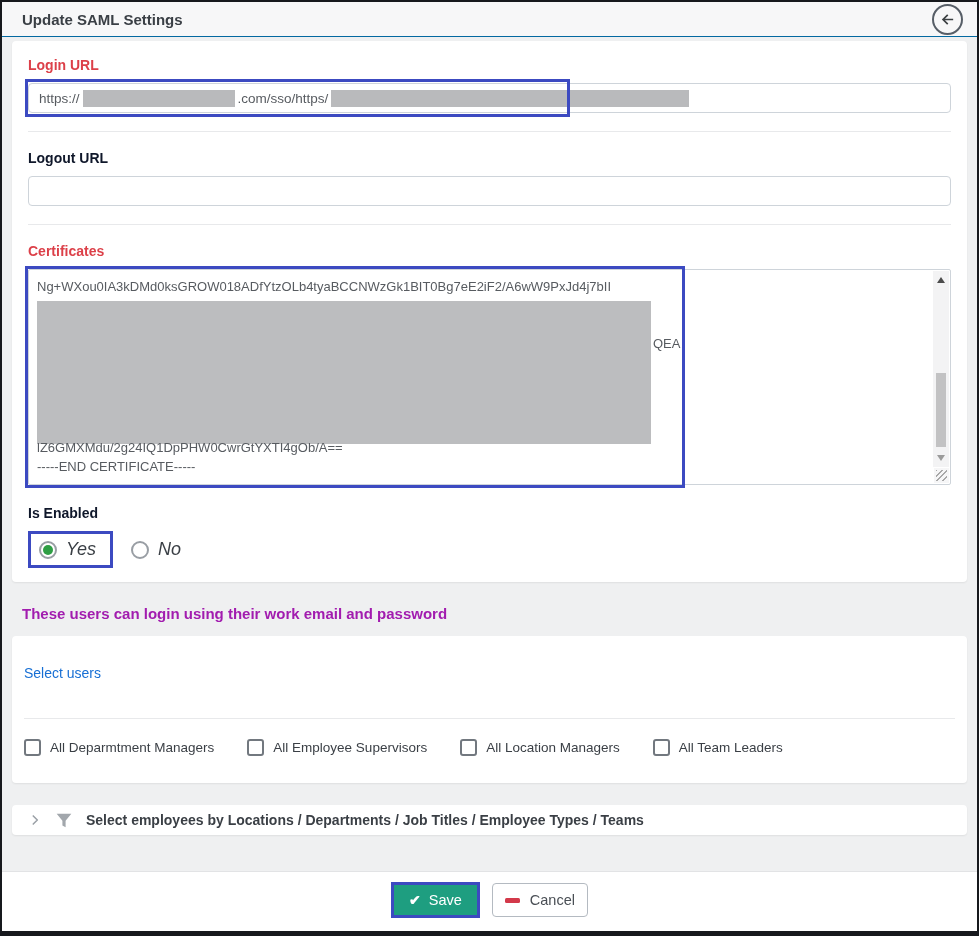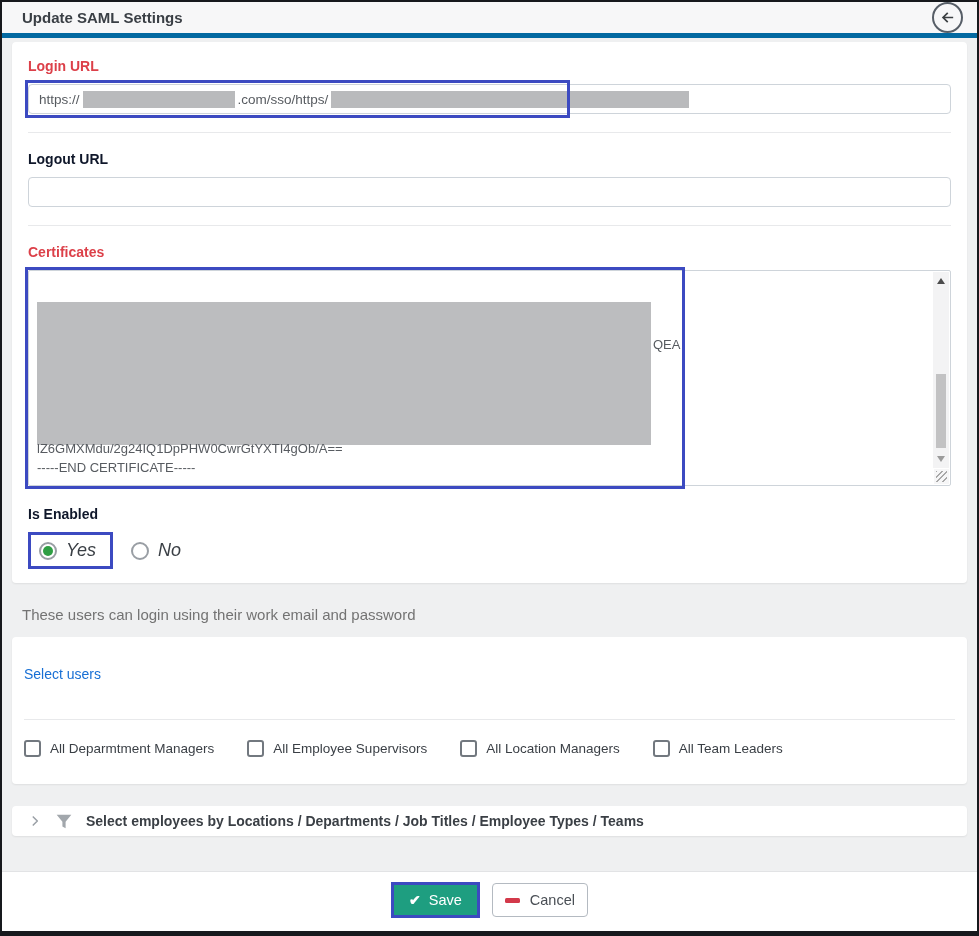--- a/index.html
+++ b/index.html
@@ -4,21 +4,21 @@
 <style>
   * { margin:0; padding:0; box-sizing:border-box; }
   html,body { background:#fff; }
   .frame {
     position:relative; width:979px; height:936px;
     border:2px solid #17191d; border-bottom-width:5px;
     background:#eff0f1; display:flex; flex-direction:column;
     font-family:"Liberation Sans", sans-serif; overflow:hidden;
   }
   
-  .header { flex:0 0 35px; background:#f7f7f8; border-bottom:5px solid #0369a1;
+  .header { flex:0 0 35px; background:#f7f7f8; border-bottom:1px solid #0369a1;
     display:flex; align-items:center; justify-content:space-between; padding:0 14px 0 20px; }
   .header-title { font-size:15px; font-weight:bold; color:#3a3f45; }
   .back-btn { width:31px; height:31px; border-radius:50%; border:2px solid #575e67;
     background:transparent; display:flex; align-items:center; justify-content:center; cursor:pointer; }
   
   .card { background:#fff; border-radius:4px; margin:0 10px; box-shadow:0 1px 2px rgba(0,0,0,.07); }
   .card1 { margin-top:4px; padding:16px 16px 14px; }
   .field-label { font-size:14px; font-weight:bold; margin-bottom:10px; }
   .red { color:#dc4049; }
   .dark { color:#0f172a; }
@@ -51,21 +51,21 @@
     background:repeating-linear-gradient(-45deg, transparent 0 2.5px, #a8a8a8 2.5px 4px); }
   
   .is-enabled { margin-top:20px; }
   .radio-row { display:flex; align-items:center; gap:18px; margin-top:2px; }
   .yes-wrap { border:3px solid #3c4ac1; padding:5px 14px 5px 8px; display:flex; align-items:center; }
   .radio-opt { display:flex; align-items:center; cursor:pointer; }
   .radio { width:18px; height:18px; border-radius:50%; border:2px solid #999ea4; background:#fff; position:relative; flex:0 0 auto; }
   .radio.sel::after { content:""; position:absolute; inset:2px; border-radius:50%; background:#2f9e44; }
   .radio-label { font-size:18px; color:#3a3f45; margin-left:9px;font-style:italic; }
   
-  .section-heading { padding:23px 20px 14px; font-size:15px; font-weight:normal; color:#737373; }
+  .section-heading { padding:23px 20px 14px; font-size:15px; font-weight:bold; color:#a21caf; }
   .card2 { padding:0 12px; }
   .select-users-row { padding:28px 0 36px; }
   .link { font-size:14px; color:#176fd4; cursor:pointer; }
   .divider2 { border-top:1px solid #e8e9eb; }
   .checkbox-row { display:flex; align-items:center; gap:33px; padding:20px 0 27px; }
   .cb-item { display:flex; align-items:center; cursor:pointer; }
   .cb { width:17px; height:17px; border:2px solid #72787f; border-radius:3px; background:#fff; flex:0 0 auto; }
   .cb-label { font-size:13.5px; color:#3a3f45; margin-left:9px; }
   
   .card3 { margin-top:22px; height:30px; display:flex; align-items:center; padding:0 16px; gap:14px; }
@@ -115,20 +115,21 @@
     <div class="field-label dark">Logout URL</div>
     <div class="input-wrap">
       <div class="text-input"></div>
     </div>
 
     <hr class="hr">
 
     <div class="field-label red">Certificates</div>
     <div class="input-wrap">
       <div class="cert-area">
+        <div class="cert-line1">Ng+WXou0IA3kDMd0ksGROW018ADfYtzOLb4tyaBCCNWzGk1BIT0Bg7eE2iF2/A6wW9PxJd4j7bII</div>
         <div class="cert-redact"></div>
         <div class="cert-peek">QEA</div>
         <div class="cert-tail1">lZ6GMXMdu/2g24IQ1DpPHW0CwrGtYXTI4gOb/A==</div>
         <div class="cert-tail2">-----END CERTIFICATE-----</div>
         <div class="vscroll">
           <div class="arrow-up"></div>
           <div class="vthumb"></div>
           <div class="arrow-down"></div>
         </div>
         <div class="resize-grip"></div>

